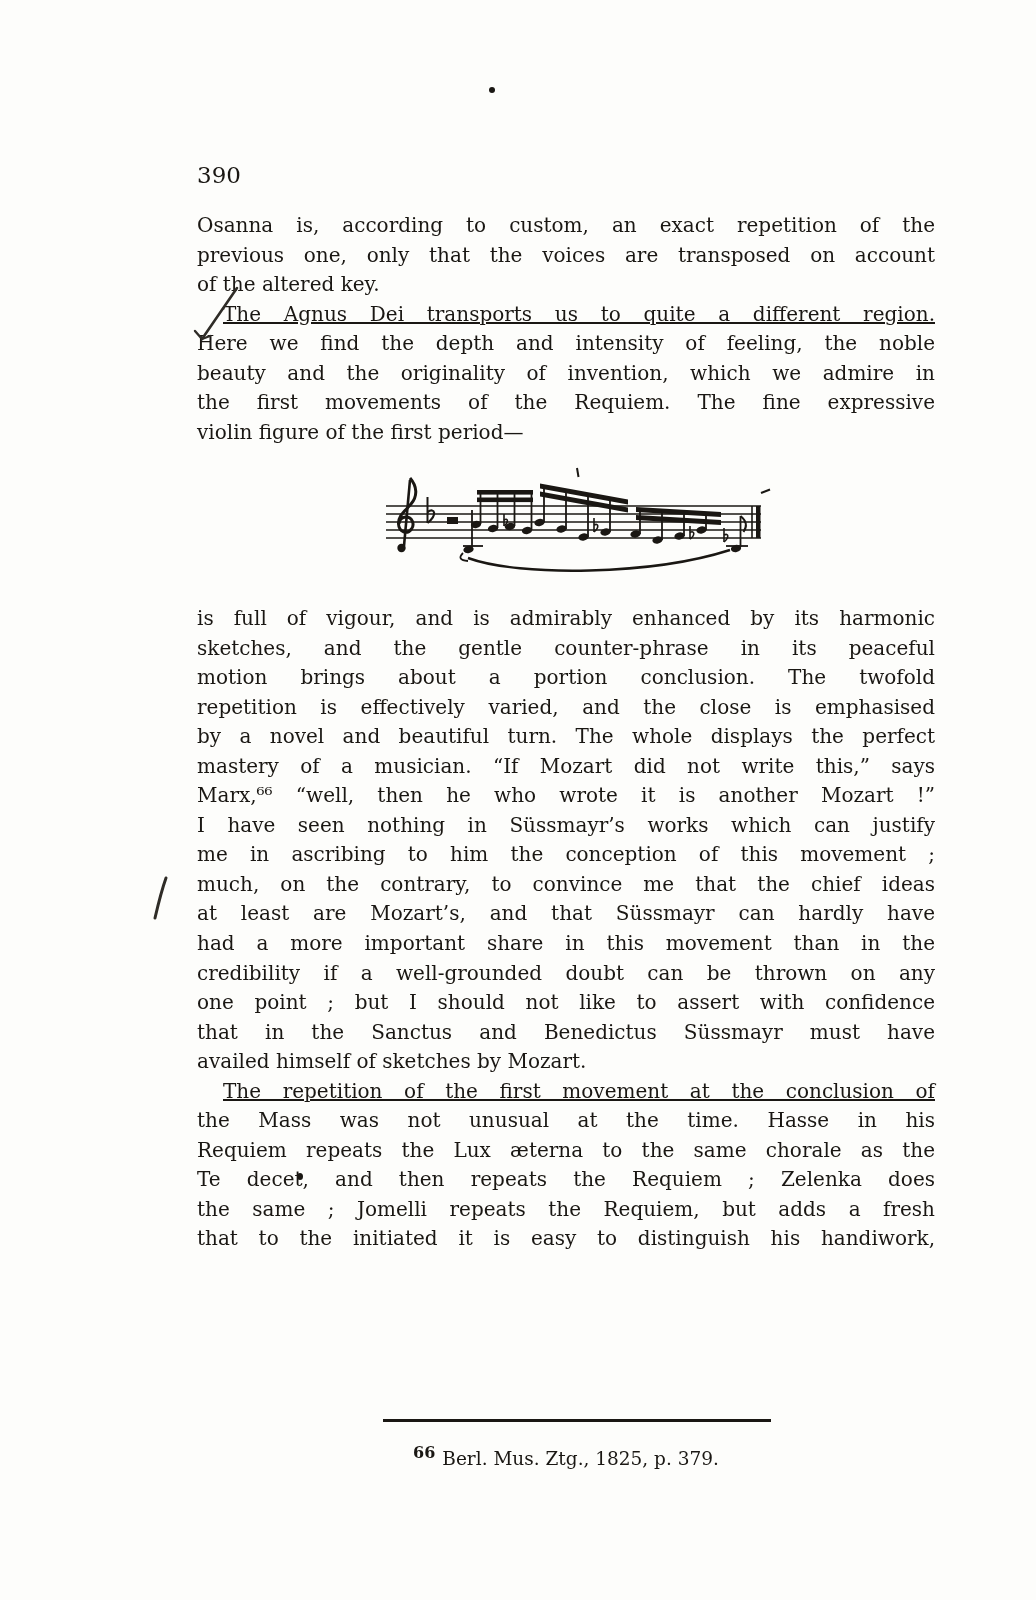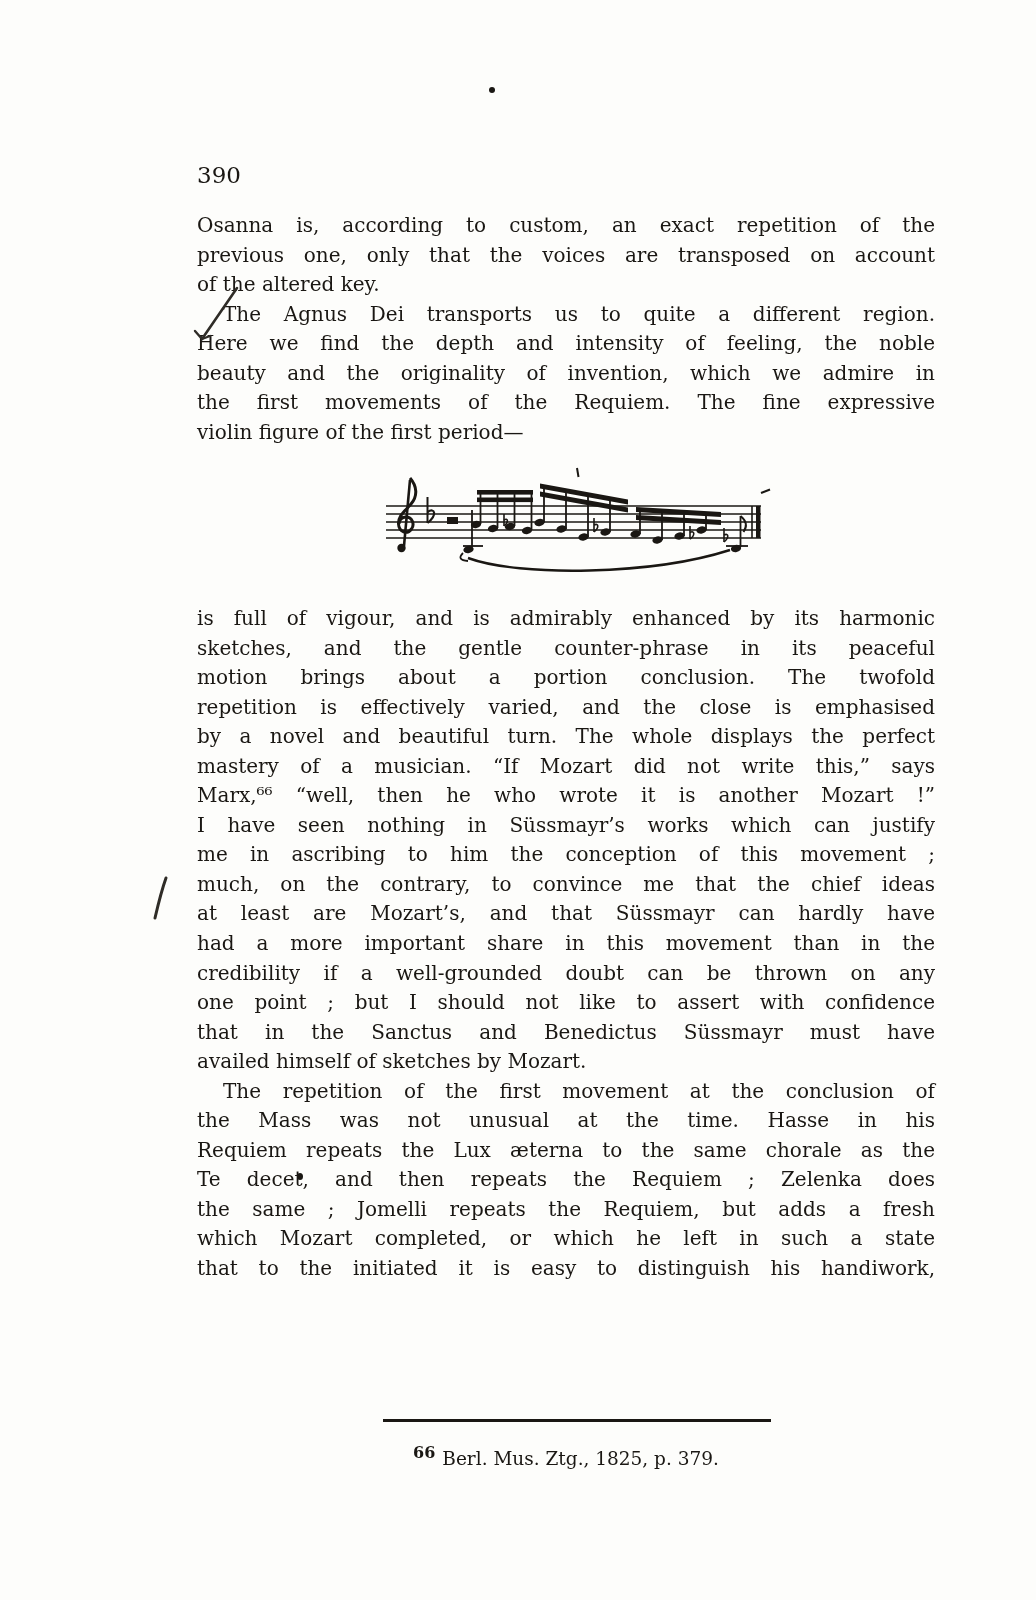--- a/index.html
+++ b/index.html
@@ -35,21 +35,21 @@
   }
   #top-text{top:211px;}
   #bottom-text{top:604px;}
   .tline{
     height:29.55px;line-height:29.55px;
     text-align:justify;
     text-align-last:justify;
     overflow:visible;
   }
   .tline.endline{text-align-last:left;}
-  .tline.indent{padding-left:26px;}
+  .tline.indent{padding-left:26px;text-decoration:underline;}
   
   .music-figure{
     position:absolute;left:380px;top:466px;
     width:395px;height:125px;
   }
   .music-figure .sline{stroke:var(--ink);stroke-width:1.6;}
   .music-figure .ink-s{stroke:var(--ink);fill:none;}
   .music-figure .ink-f{fill:var(--ink);stroke:none;}
   
   .footnote-rule{
@@ -199,21 +199,20 @@
       <div class="tline">had a more important share in this movement than in the</div>
       <div class="tline">credibility if a well-grounded doubt can be thrown on any</div>
       <div class="tline">one point ; but I should not like to assert with confidence</div>
       <div class="tline">that in the Sanctus and Benedictus Süssmayr must have</div>
       <div class="tline endline">availed himself of sketches by Mozart.</div>
       <div class="tline indent">The repetition of the first movement at the conclusion of</div>
       <div class="tline">the Mass was not unusual at the time. Hasse in his</div>
       <div class="tline">Requiem repeats the Lux æterna to the same chorale as the</div>
       <div class="tline">Te decet, and then repeats the Requiem ; Zelenka does</div>
       <div class="tline">the same ; Jomelli repeats the Requiem, but adds a fresh</div>
-      <div class="tline">which Mozart completed, or which he left in such a state</div>
       <div class="tline">that to the initiated it is easy to distinguish his handiwork,</div>
     </div>
 
   <div class="footnote-rule"></div>
   <div class="footnote">
     <sup>66</sup><span>Berl. Mus. Ztg., 1825, p. 379.</span>
   </div>
 
   <svg class="mark" style="left:186px;top:280px;" width="62" height="70" viewBox="0 0 62 70">
     <path stroke-width="2.6" d="M51,8 L16,59"></path>

